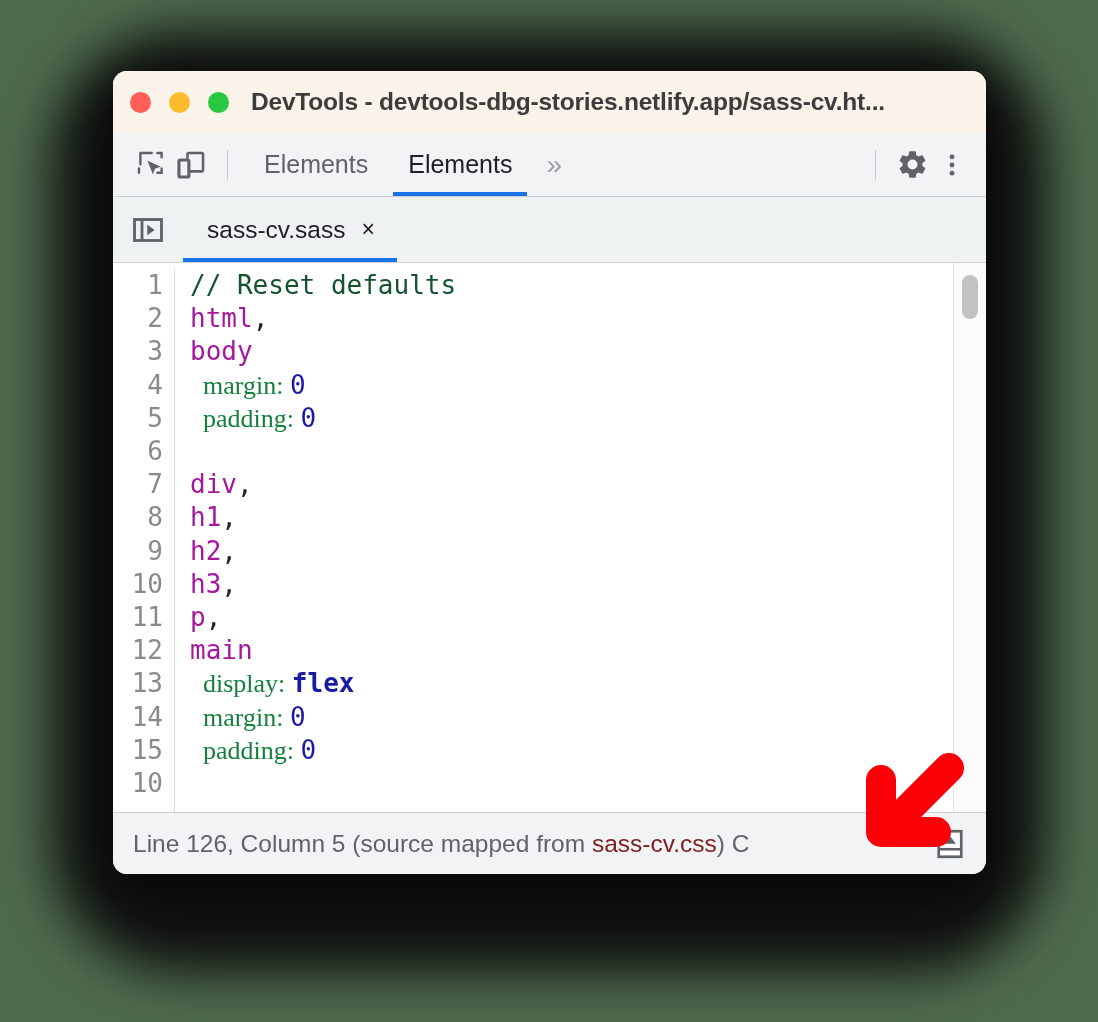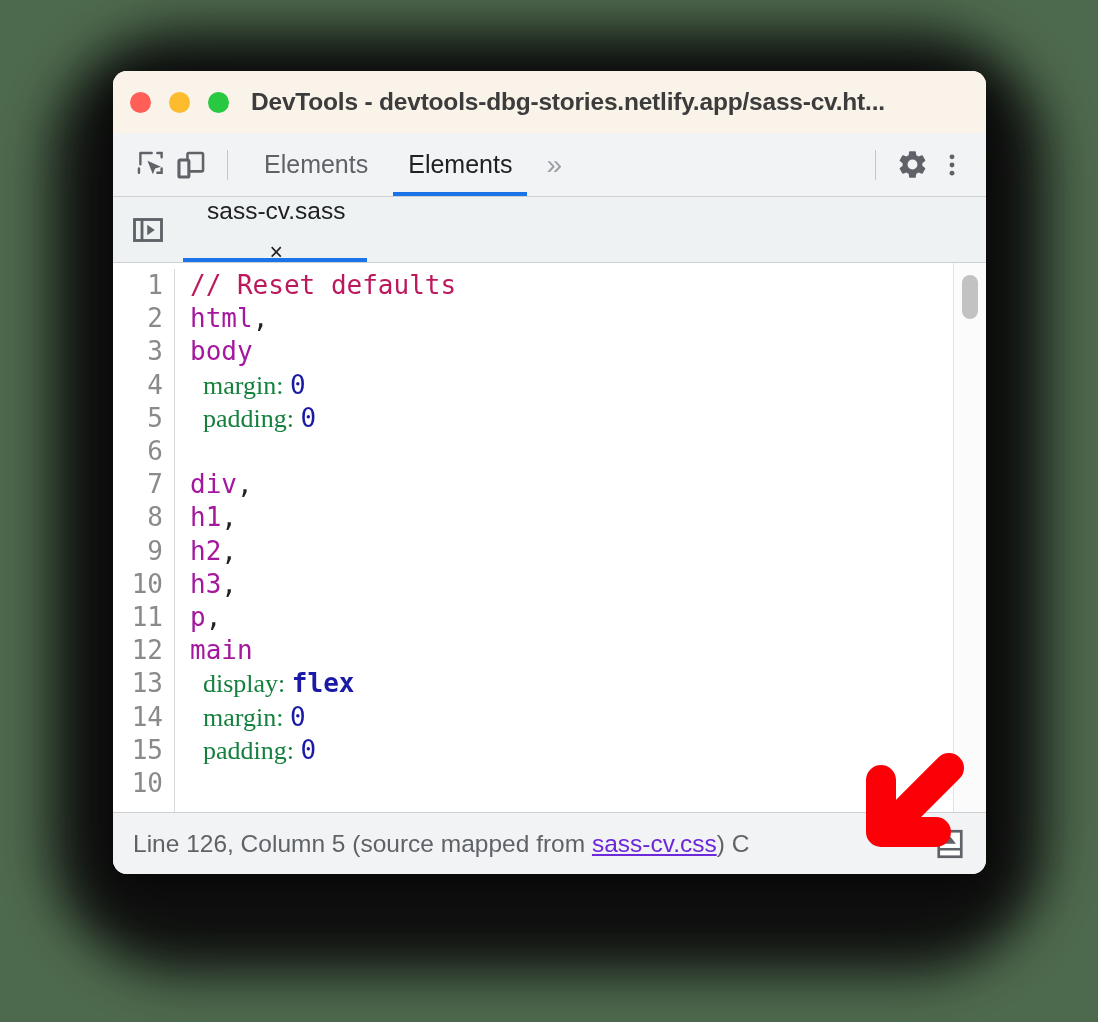--- a/index.html
+++ b/index.html
@@ -167,21 +167,20 @@
     justify-content: center;
     flex: 0 0 70px;
   }
   .file-tab {
     display: flex;
     align-items: center;
     gap: 16px;
     padding: 0 22px 0 24px;
     position: relative;
     background: #eff2f3;
-    flex-direction: column;
   }
   .file-tab.active::after {
     content: "";
     position: absolute;
     left: 0;
     right: 0;
     bottom: 0;
     height: 4px;
     background: #1a73e8;
   }
@@ -222,21 +221,21 @@
     box-sizing: border-box;
     border-right: 1px solid #d8d8d8;
     user-select: none;
   }
   .code-lines {
     padding-left: 15px;
     flex: 1 1 auto;
     white-space: pre;
     color: #202124;
   }
-  .tok-comment { color: #be185d; }
+  .tok-comment { color: #14532d; }
   .tok-sel     { color: #a4189e; }
   .tok-punc    { color: #202124; }
   .tok-prop    { color: #15803d; font-family: Liberation Serif, serif; }
   .tok-num     { color: #1a1aa6; }
   .tok-val     { color: #1a1aa6; font-weight: bold; }
 
   
   .vscroll {
     position: absolute;
     top: 0;
@@ -269,22 +268,21 @@
     position: relative;
     overflow: hidden;
   }
   .status-text {
     font-size: 24.5px;
     color: #5f6368;
     white-space: nowrap;
     overflow: hidden;
   }
   .status-text .srcmap-link {
-    color: #6d28d9;
-    text-decoration: underline;
+    color: #7f1d1d;
     text-align: center;
   }
   .pretty-btn {
     margin-left: auto;
     width: 44px;
     height: 44px;
     display: flex;
     align-items: center;
     justify-content: center;
     flex: 0 0 44px;

